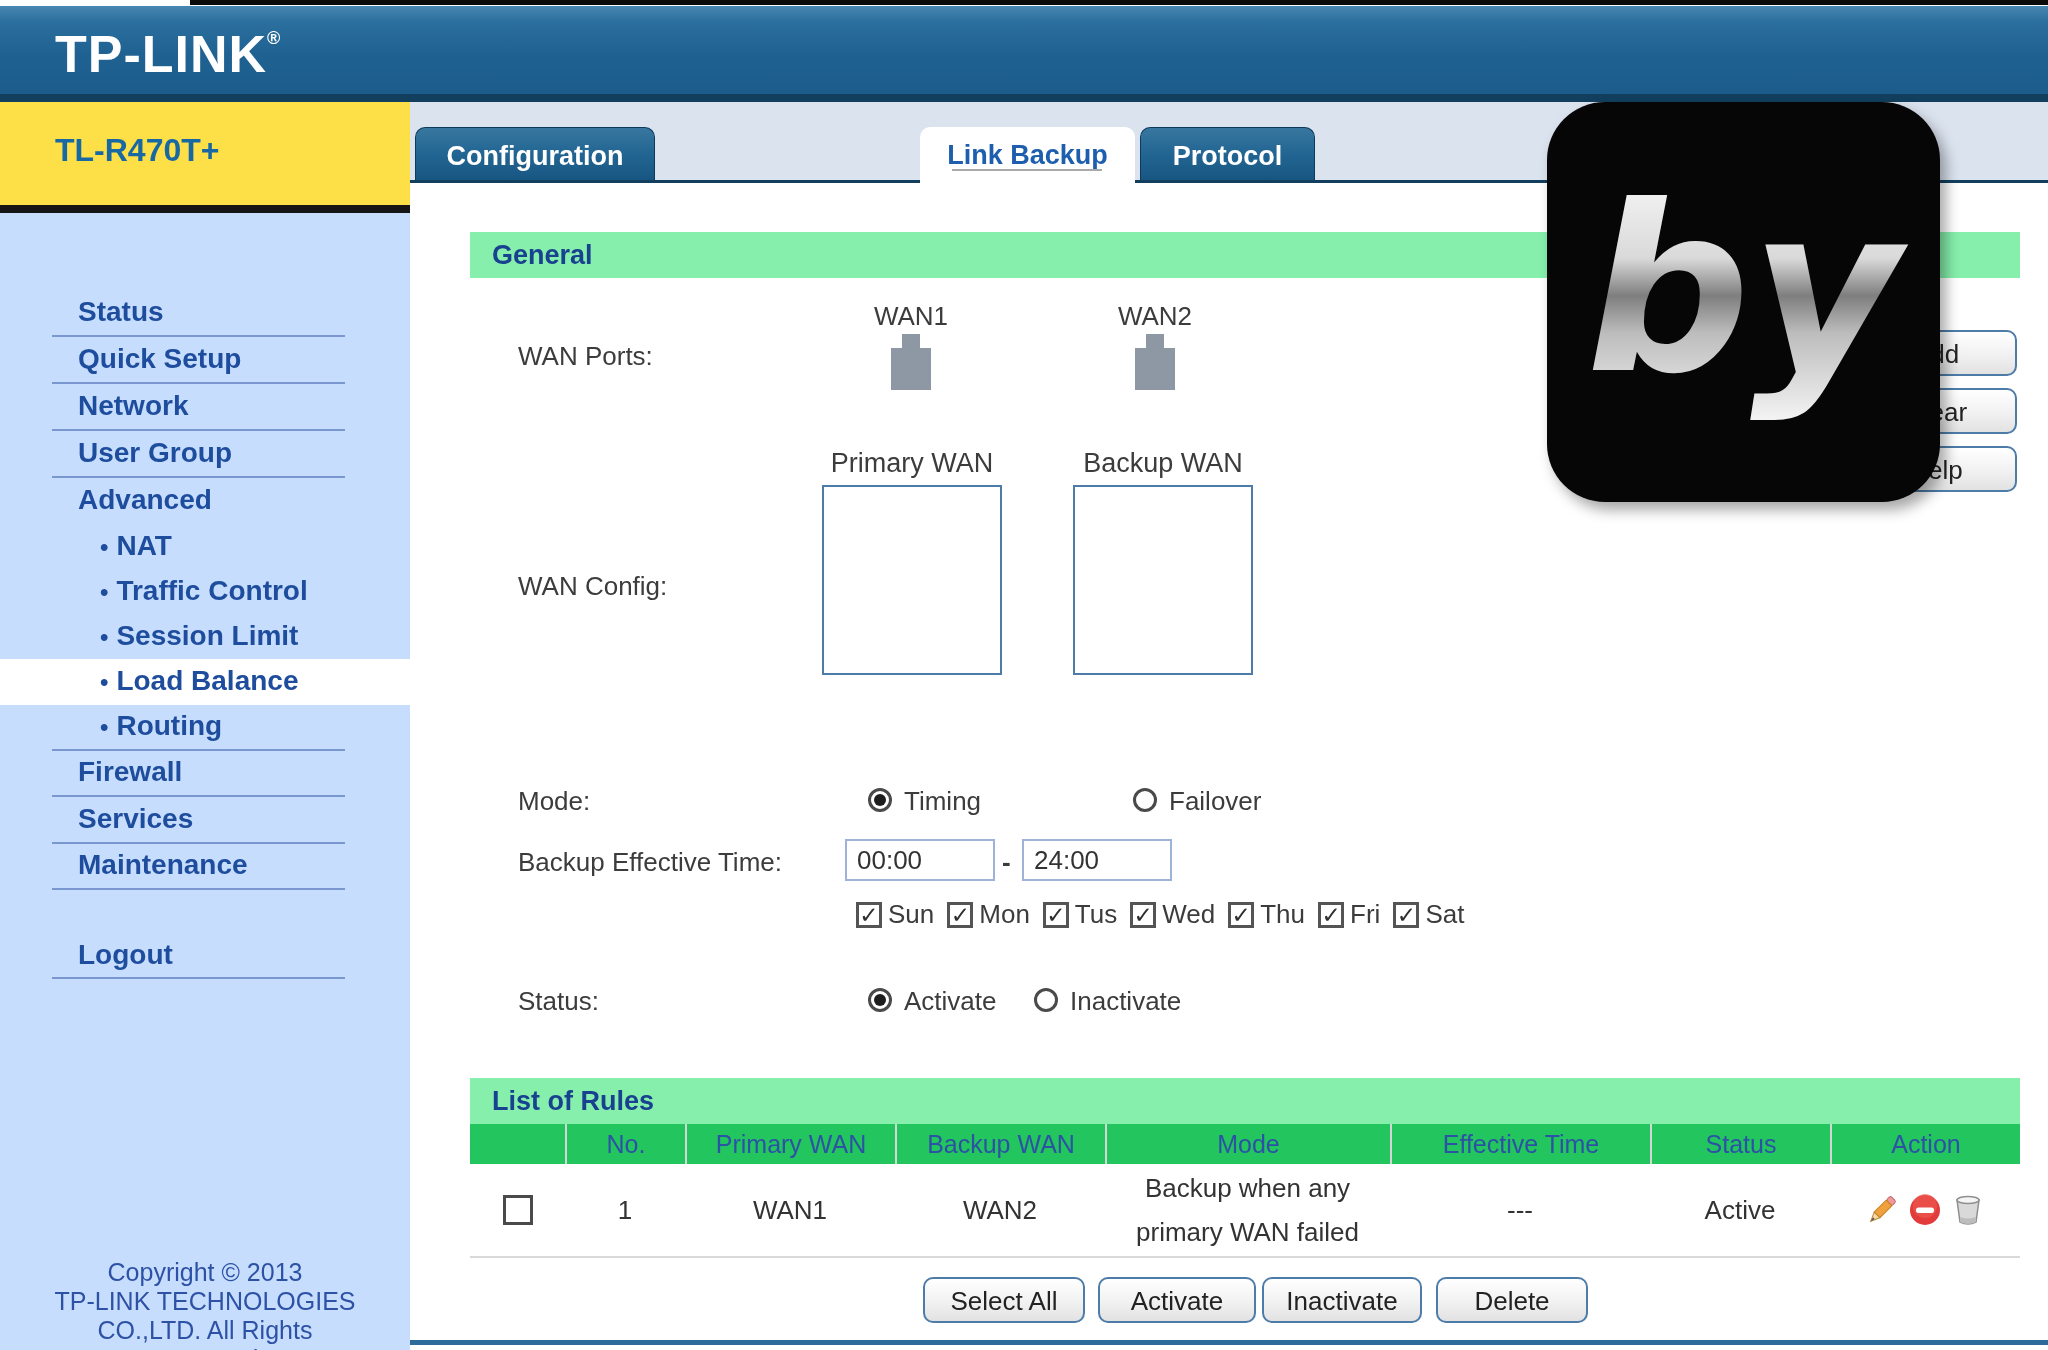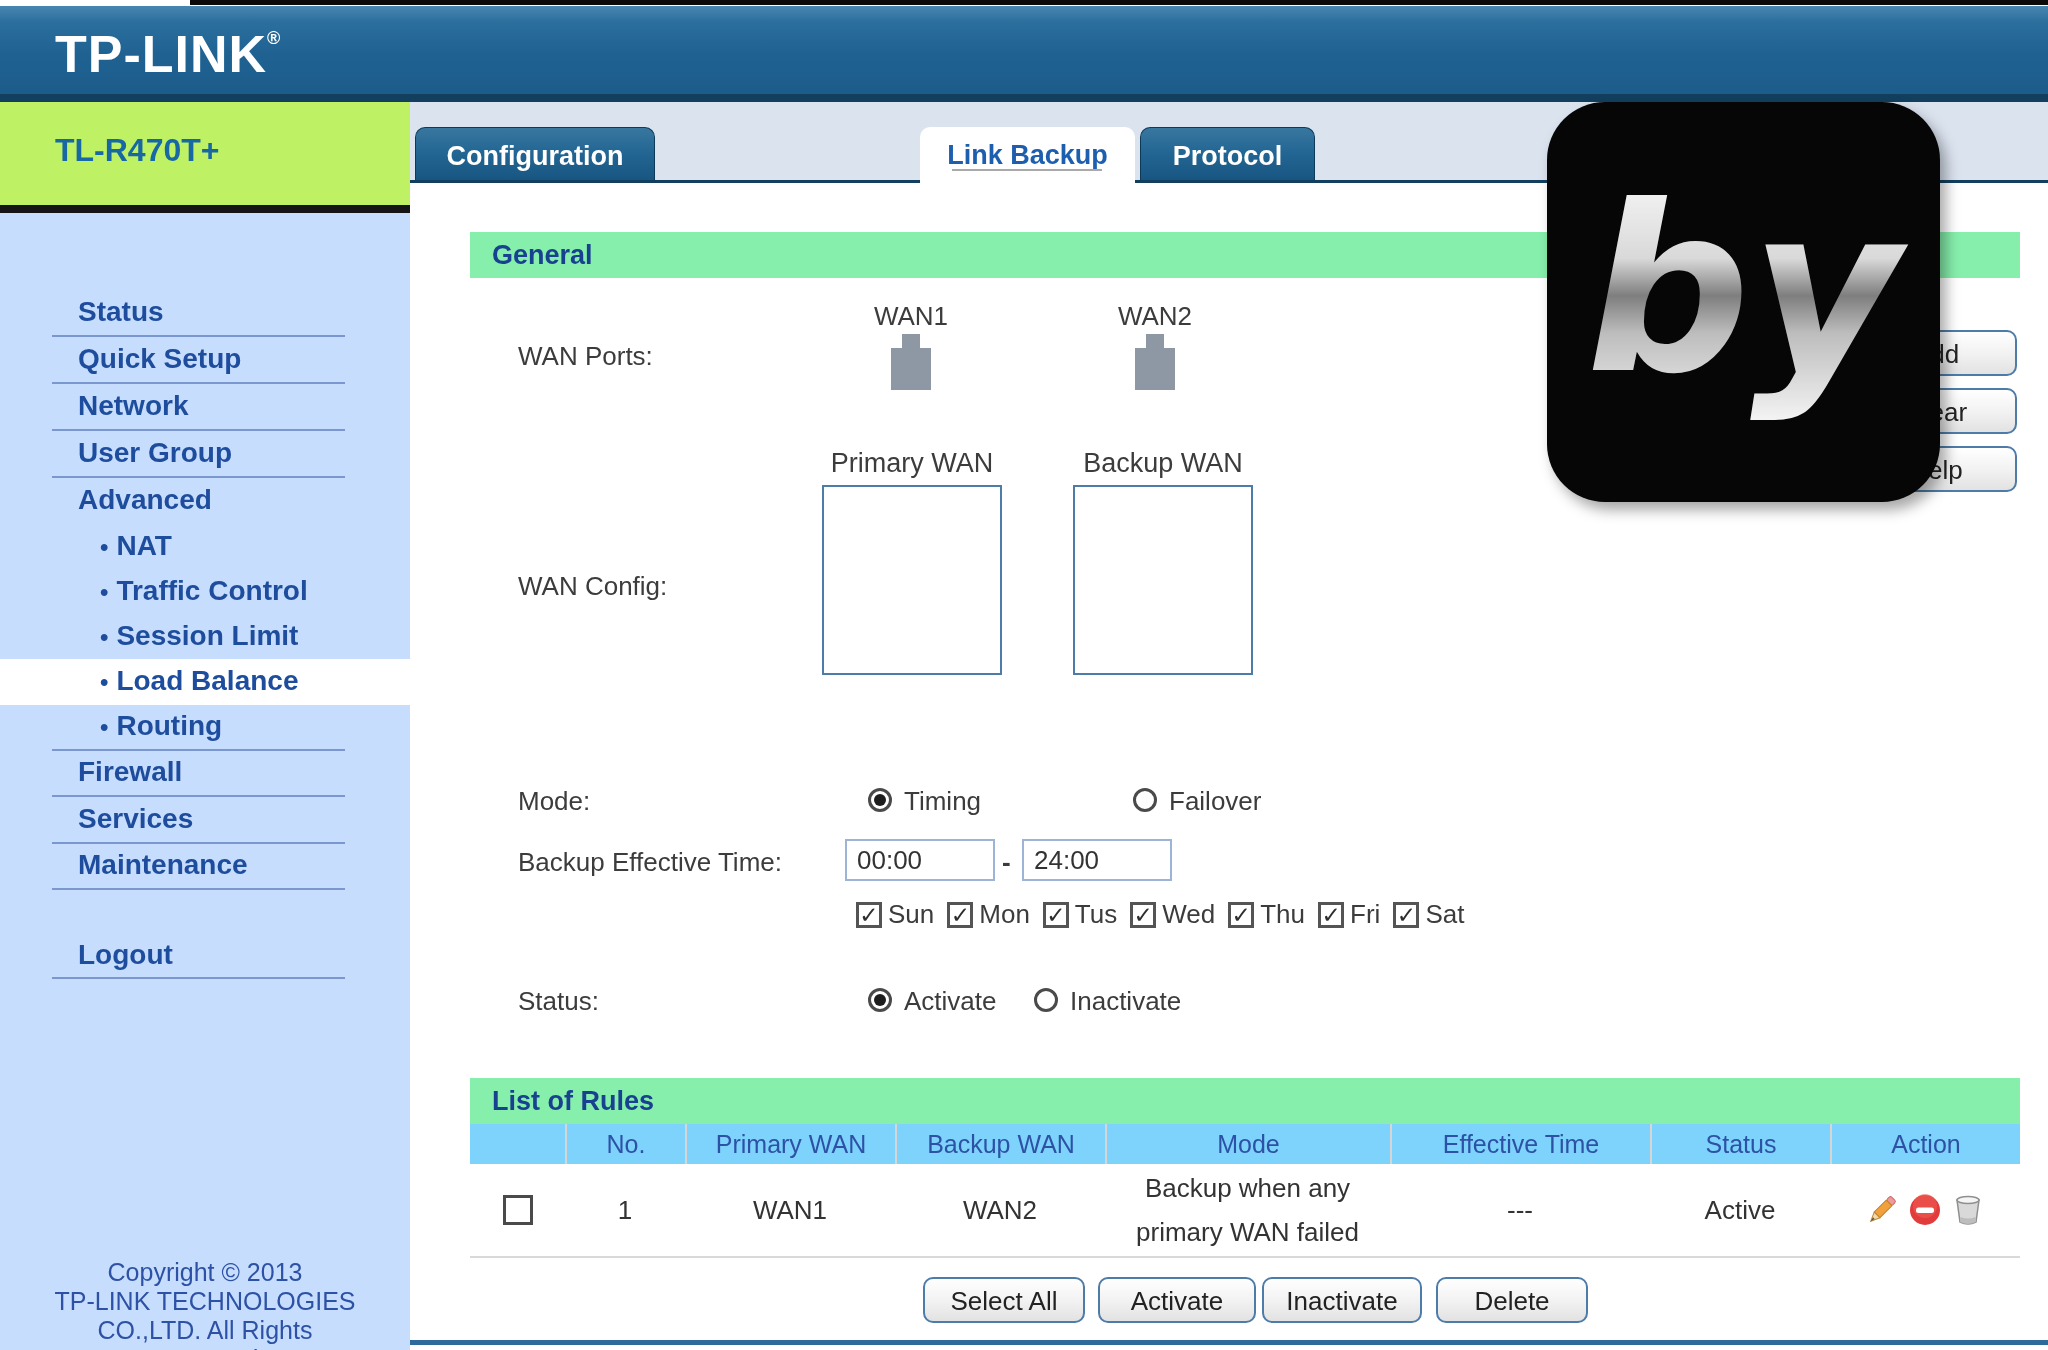--- a/index.html
+++ b/index.html
@@ -13,21 +13,21 @@
 
   
   #header{left:0;top:6px;width:2048px;height:88px;
           background:linear-gradient(180deg,#4886b0 0%,#2b6f9e 18%,#1f6292 55%,#1c5c8b 100%);
           border-bottom:8px solid #123f5e;}
   #brand{position:absolute;left:55px;top:18px;color:#fff;font-weight:bold;
          font-size:52px;letter-spacing:1px;}
   #brand sup{font-size:18px;vertical-align:28px;}
 
   
-  #side-top{left:0;top:102px;width:410px;height:103px;background:#bef264;}
+  #side-top{left:0;top:102px;width:410px;height:103px;background:#fde047;}
   #model{position:absolute;left:55px;top:30px;color:#1768a3;font-weight:bold;font-size:32px;}
   #blackbar{left:0;top:205px;width:410px;height:8px;background:#151515;}
   #menu{left:0;top:213px;width:410px;height:1137px;background:#c7ddfd;}
   .mi{position:absolute;left:78px;color:#1e4d9e;font-weight:bold;font-size:28px;line-height:30px;cursor:pointer;}
   .msub{position:absolute;left:100px;color:#1e4d9e;font-weight:bold;font-size:28px;line-height:30px;cursor:pointer;}
   .msub .blt{margin-right:8px;font-size:24px;}
   .mrule{position:absolute;left:52px;width:293px;height:2px;background:#7b97cf;}
   #sel-band{position:absolute;left:0;top:446px;width:410px;height:46px;background:#ffffff;}
   .mi-status{top:84px}.r1{top:122px}
   .mi-quick{top:131px}.r2{top:169px}
@@ -87,21 +87,21 @@
   .cbx{width:26px;height:26px;border:3px solid #545454;background:#fff;box-sizing:border-box;
        color:#2e2e2e;font-size:23px;line-height:20px;text-align:center;font-weight:bold;cursor:pointer;}
   #days{position:absolute;left:856px;top:899px;display:flex;gap:13px;}
   .day{display:flex;align-items:center;gap:6px;color:#3c3c3c;font-size:26px;}
 
   .tinput{position:absolute;top:839px;width:150px;height:42px;border:2px solid #9db4d6;
           font-family:"Liberation Sans",sans-serif;font-size:26px;color:#333;padding:0 10px;
           box-sizing:border-box;background:#fff;}
 
   
-  #thead{position:absolute;left:470px;top:1124px;width:1550px;height:40px;background:#7dd3fc;}
+  #thead{position:absolute;left:470px;top:1124px;width:1550px;height:40px;background:#22c55e;}
   .hc{position:absolute;top:0;height:40px;line-height:40px;text-align:center;color:#2d52a5;
       font-size:25px;box-sizing:border-box;}
   .hc+.hc{border-left:2px solid #d6d6d6;}
   #trow{position:absolute;left:470px;top:1164px;width:1550px;height:92px;background:#fff;
         border-bottom:2px solid #d9d9d9;}
   .rc{position:absolute;top:0;height:92px;display:flex;align-items:center;justify-content:center;
       color:#333;font-size:26px;text-align:center;box-sizing:border-box;}
   .c0{left:0;width:95px}.c1{left:95px;width:120px}.c2{left:215px;width:210px}
   .c3{left:425px;width:210px}.c4{left:635px;width:285px}.c5{left:920px;width:260px}
   .c6{left:1180px;width:180px}.c7{left:1360px;width:190px}

